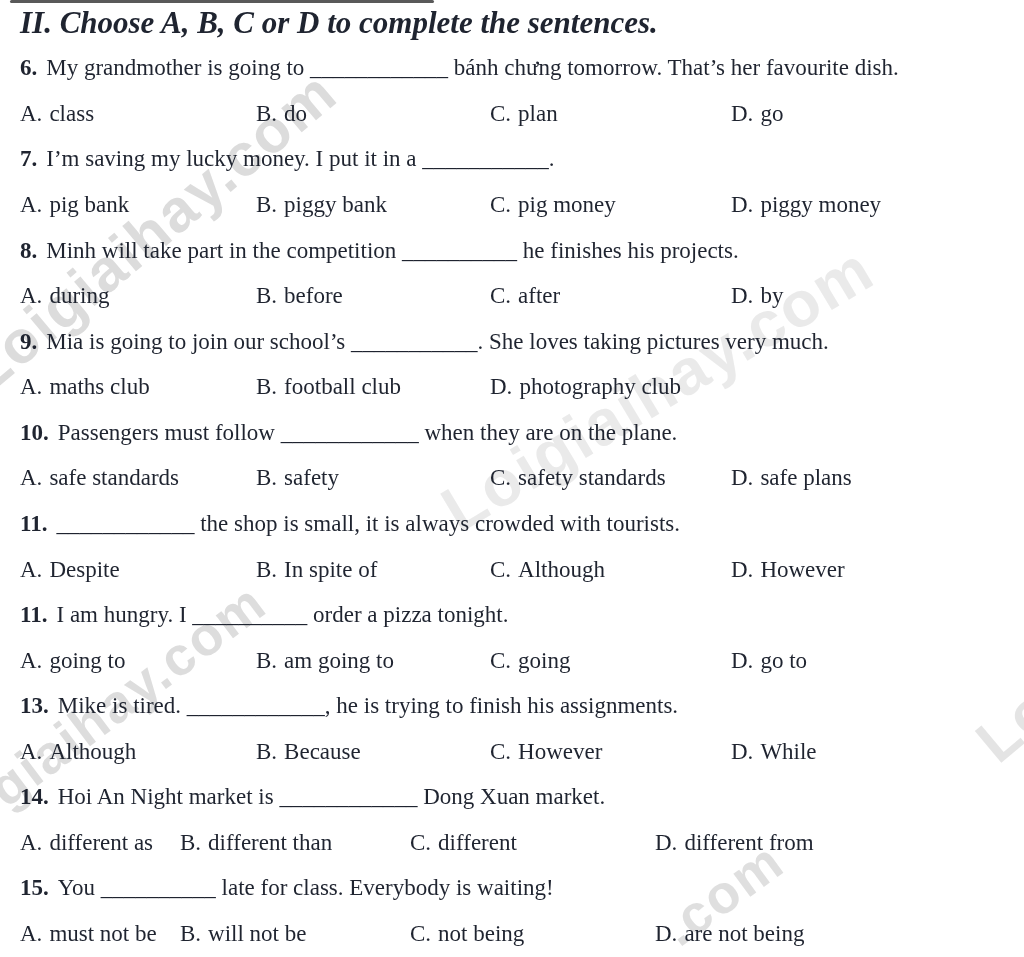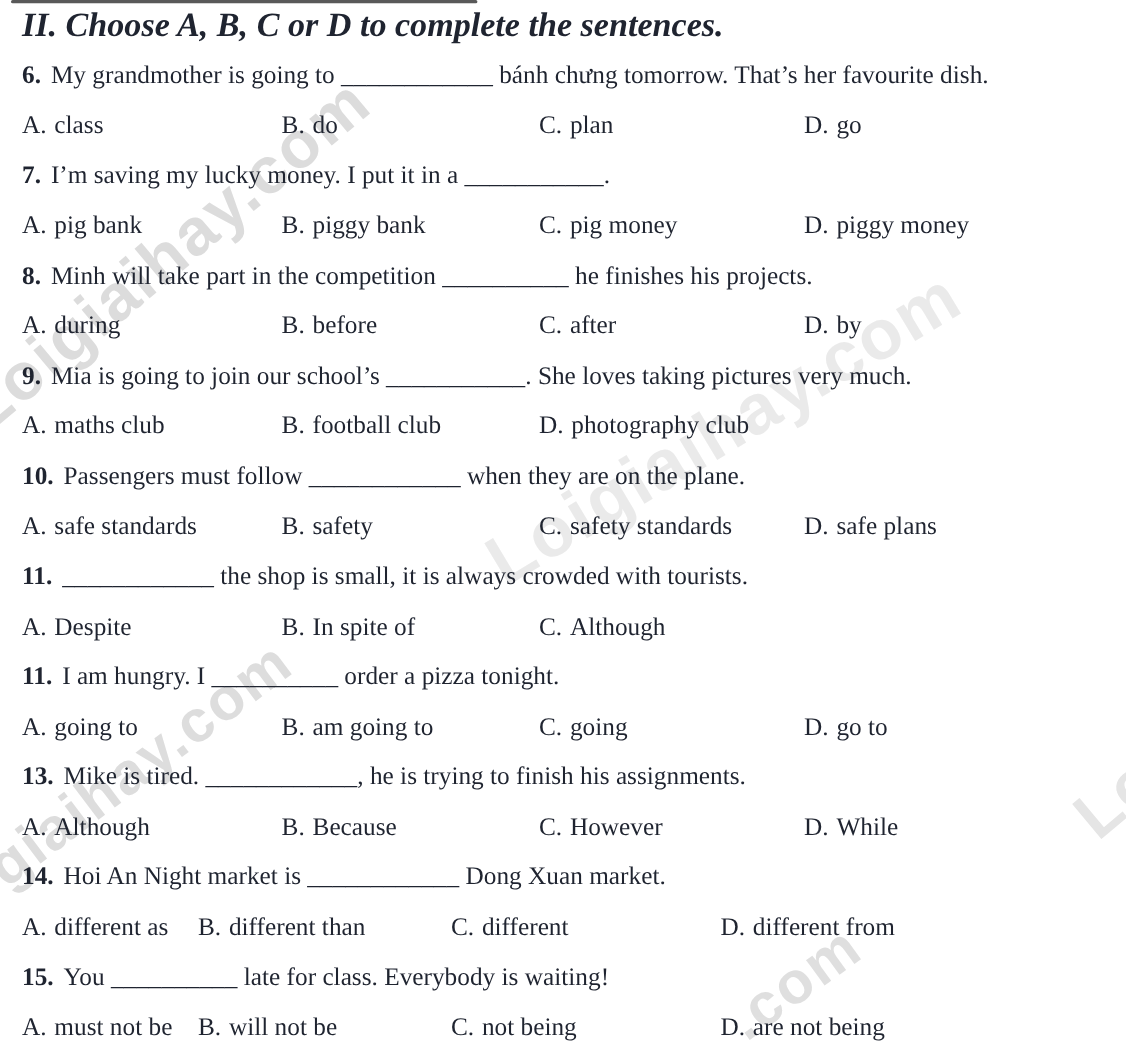--- a/index.html
+++ b/index.html
@@ -101,20 +101,21 @@
   </div>
 
   <div class="row q-line">
     <span class="qnum">11.</span>
     <span class="qtext">____________ the shop is small, it is always crowded with tourists.</span>
   </div>
   <div class="row opts">
     <span class="opt o0"><span class="olabel">A.</span><span class="otext">Despite</span></span>
     <span class="opt o1"><span class="olabel">B.</span><span class="otext">In spite of</span></span>
     <span class="opt o2"><span class="olabel">C.</span><span class="otext">Although</span></span>
+    <span class="opt o3"><span class="olabel">D.</span><span class="otext">However</span></span>
   </div>
 
   <div class="row q-line">
     <span class="qnum">11.</span>
     <span class="qtext">I am hungry. I __________ order a pizza tonight.</span>
   </div>
   <div class="row opts">
     <span class="opt o0"><span class="olabel">A.</span><span class="otext">going to</span></span>
     <span class="opt o1"><span class="olabel">B.</span><span class="otext">am going to</span></span>
     <span class="opt o2"><span class="olabel">C.</span><span class="otext">going</span></span>

